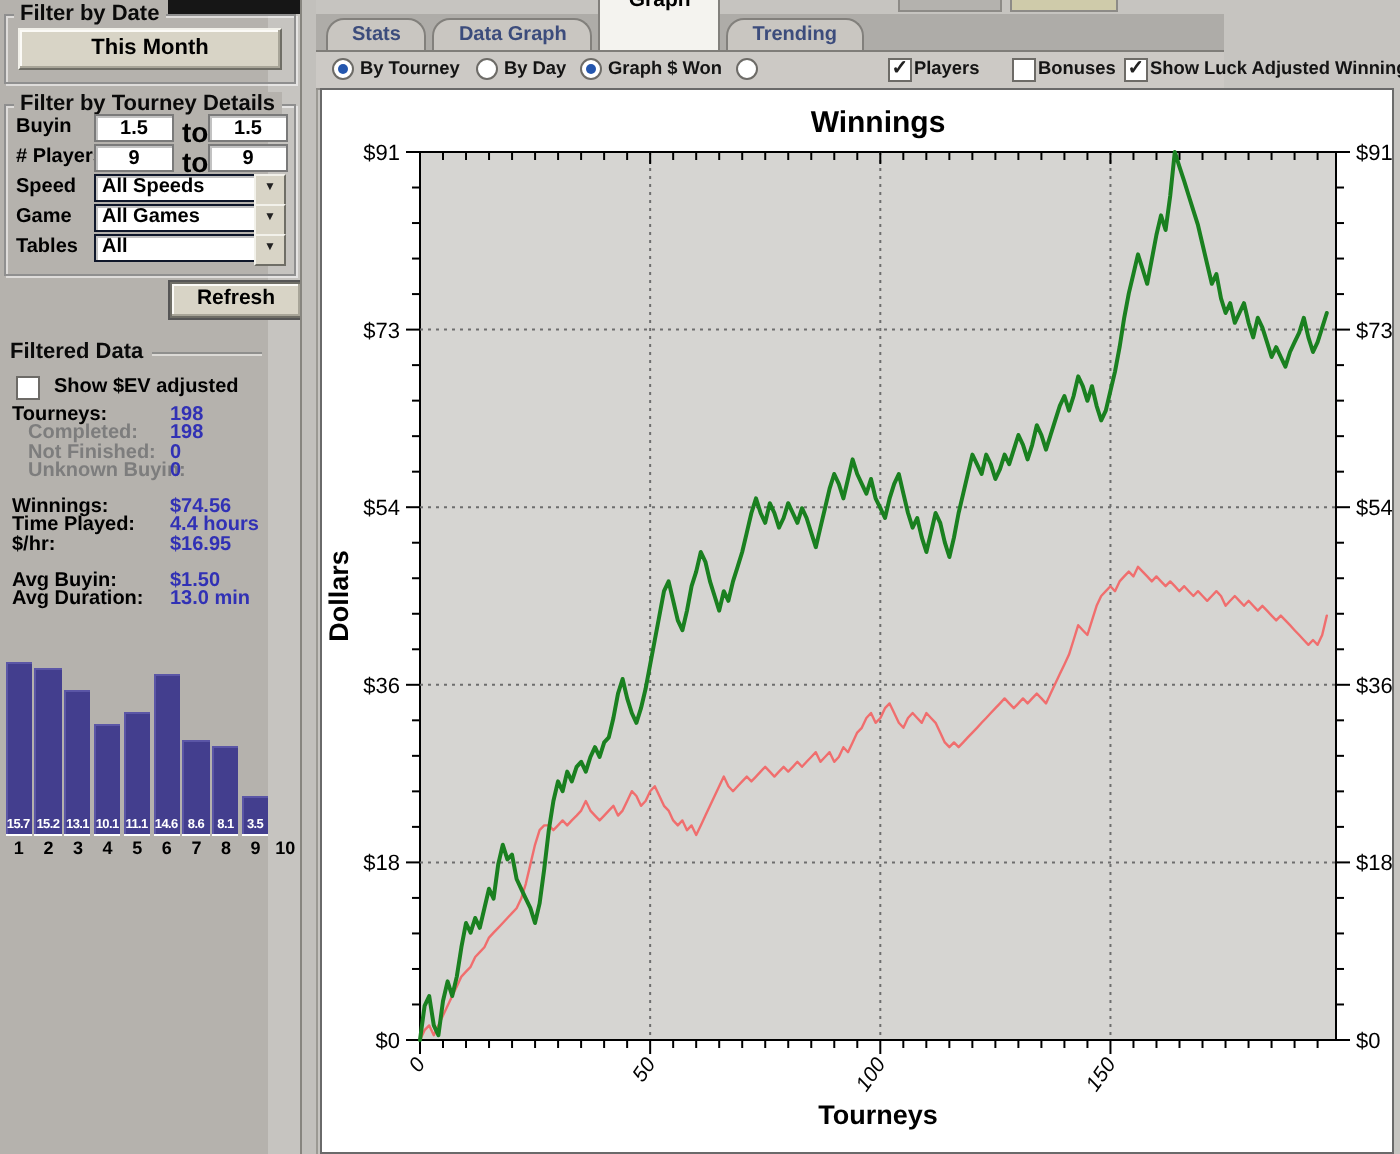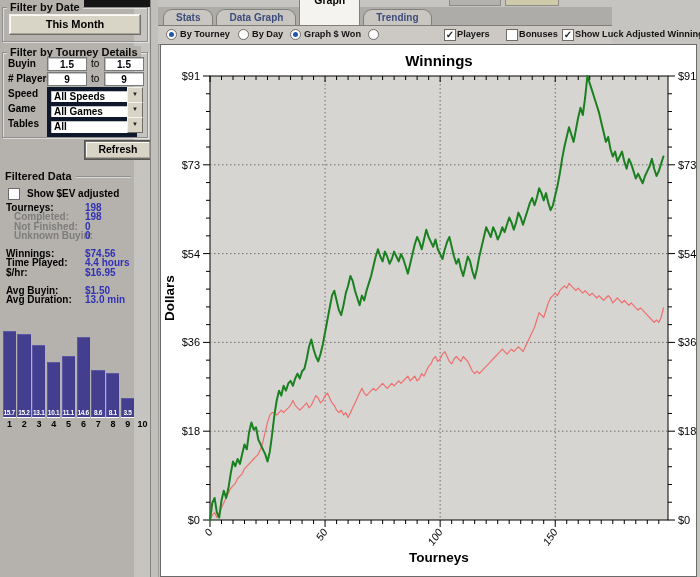--- a/index.html
+++ b/index.html
@@ -18,22 +18,22 @@
   .btn{background:#d8d4c6;border:1px solid;border-color:#f2f1ea #6f6e66 #6f6e66 #f2f1ea;
        box-shadow:inset -1px -1px 0 #a8a598,inset 1px 1px 0 #fbfaf6;
        font-weight:bold;color:#000;text-align:center;cursor:default}
   .btn-this-month{position:absolute;left:6px;top:6px;width:130px;height:19px;line-height:19px;font-size:11px}
   .btn-refresh{position:absolute;left:85px;top:141px;width:64px;height:16px;line-height:15px;font-size:10.5px;border-color:#6f6e66;box-shadow:inset -1px -1px 0 #a8a598,inset 1px 1px 0 #fbfaf6,0 0 0 1px #555}
   .frow{position:absolute;left:0;width:100%;height:14px}
   .frow-label{position:absolute;left:5px;top:1px;font-size:10px;font-weight:bold;color:#000;white-space:nowrap}
   .inp{position:absolute;top:0;height:12px;background:#fff;border:1px solid #7a7a7a;
        box-shadow:inset 1px 1px 0 #c2c2c2;font-family:"Liberation Sans",sans-serif;
        font-size:10px;font-weight:bold;text-align:center;padding:0;margin:0}
-  .to-word{position:absolute;left:88px;top:1px;font-size:10px;font-weight:normal}
-  .sel-field{position:absolute;left:44px;top:0;width:79px;height:12px;background:#fff;border:4px solid #0f172a;
+  .to-word{position:absolute;left:88px;top:1px;font-size:14px;font-weight:bold}
+  .sel-field{position:absolute;left:44px;top:0;width:79px;height:12px;background:#fff;border:1px solid #0f172a;
        box-shadow:inset 1px 1px 0 #c2c2c2;font-size:10px;font-weight:bold;line-height:12px;padding-left:3px;white-space:nowrap;overflow:hidden}
   .sel-btn{position:absolute;left:124px;top:0;width:14px;height:14px;background:#d8d4c6;
        border:1px solid;border-color:#f2f1ea #6f6e66 #6f6e66 #f2f1ea;font-size:6px;line-height:13px;text-align:center;color:#222}
   .fd-title{position:absolute;left:5px;top:170px;font-size:11px;font-weight:bold;color:#0a0a0a}
   .fd-line{position:absolute;left:76px;right:3px;top:176px;height:1px;background:#8f8f8d;box-shadow:0 1px 0 #dcdad6}
   .cbox{background:#fff;border:1px solid #6d6b67;width:10px;height:10px;font-size:10px;line-height:10px;text-align:center;color:#222;font-weight:bold}
   .ev-box{position:absolute;left:8px;top:188px}
   .ev-label{position:absolute;left:27px;top:188px;font-size:10px;font-weight:bold}
   #stats{position:absolute;left:6px;top:203px;right:0}
   .stat-group{margin-bottom:9px}

